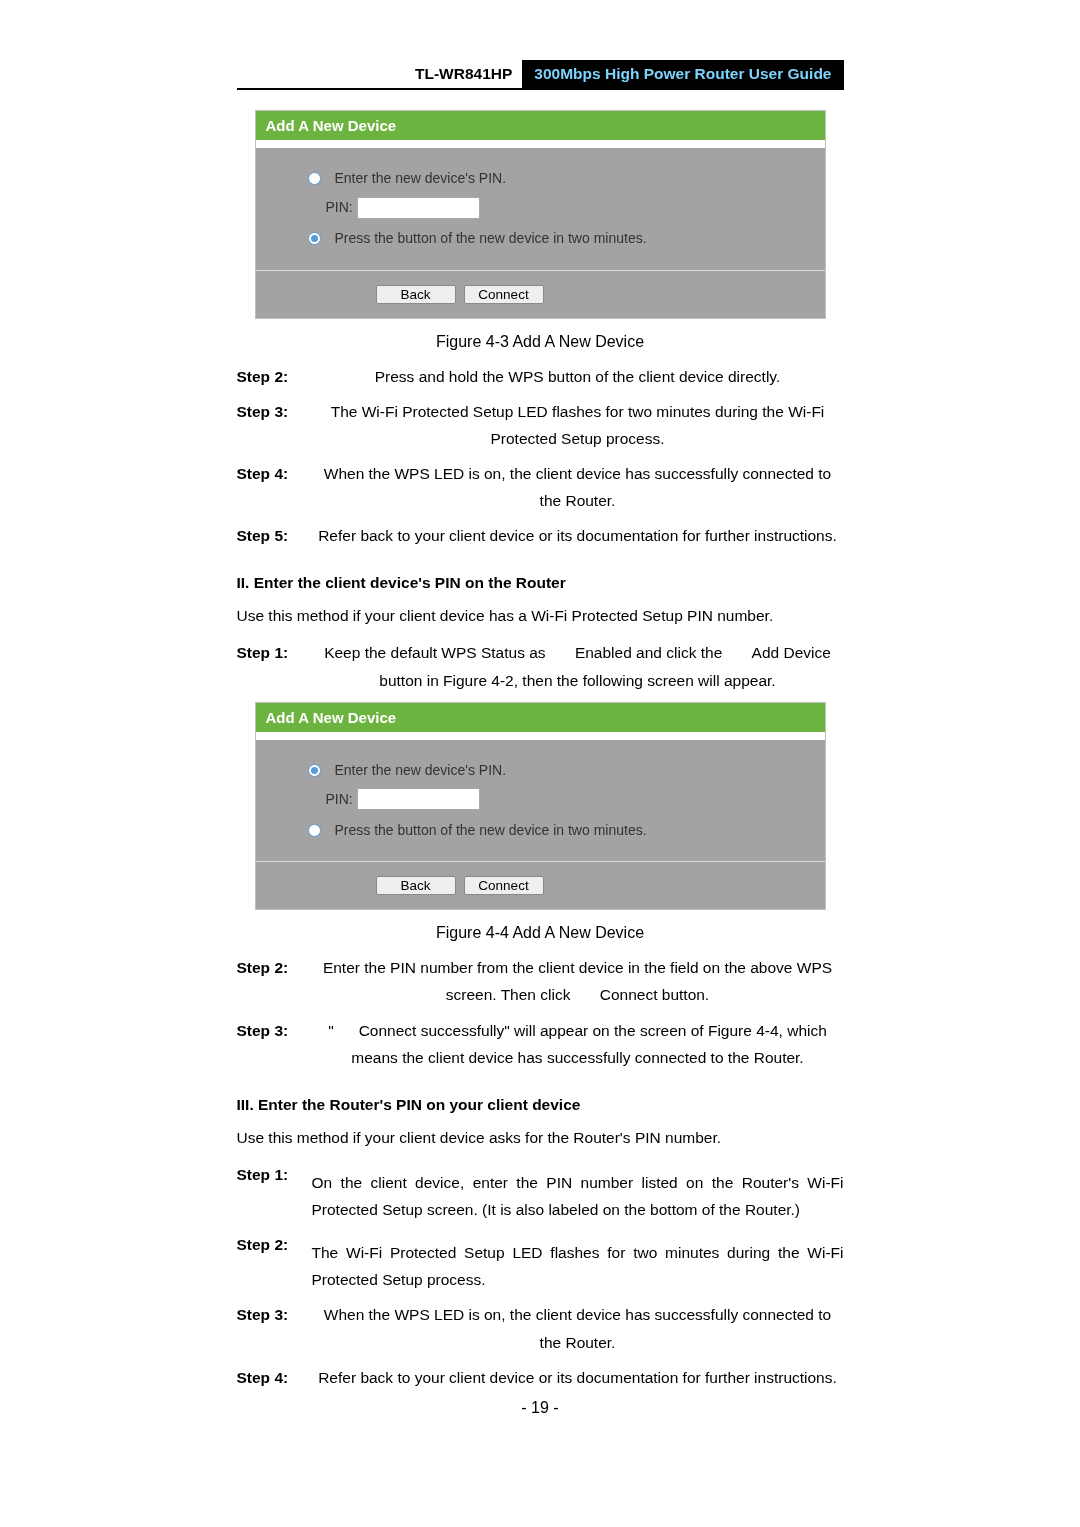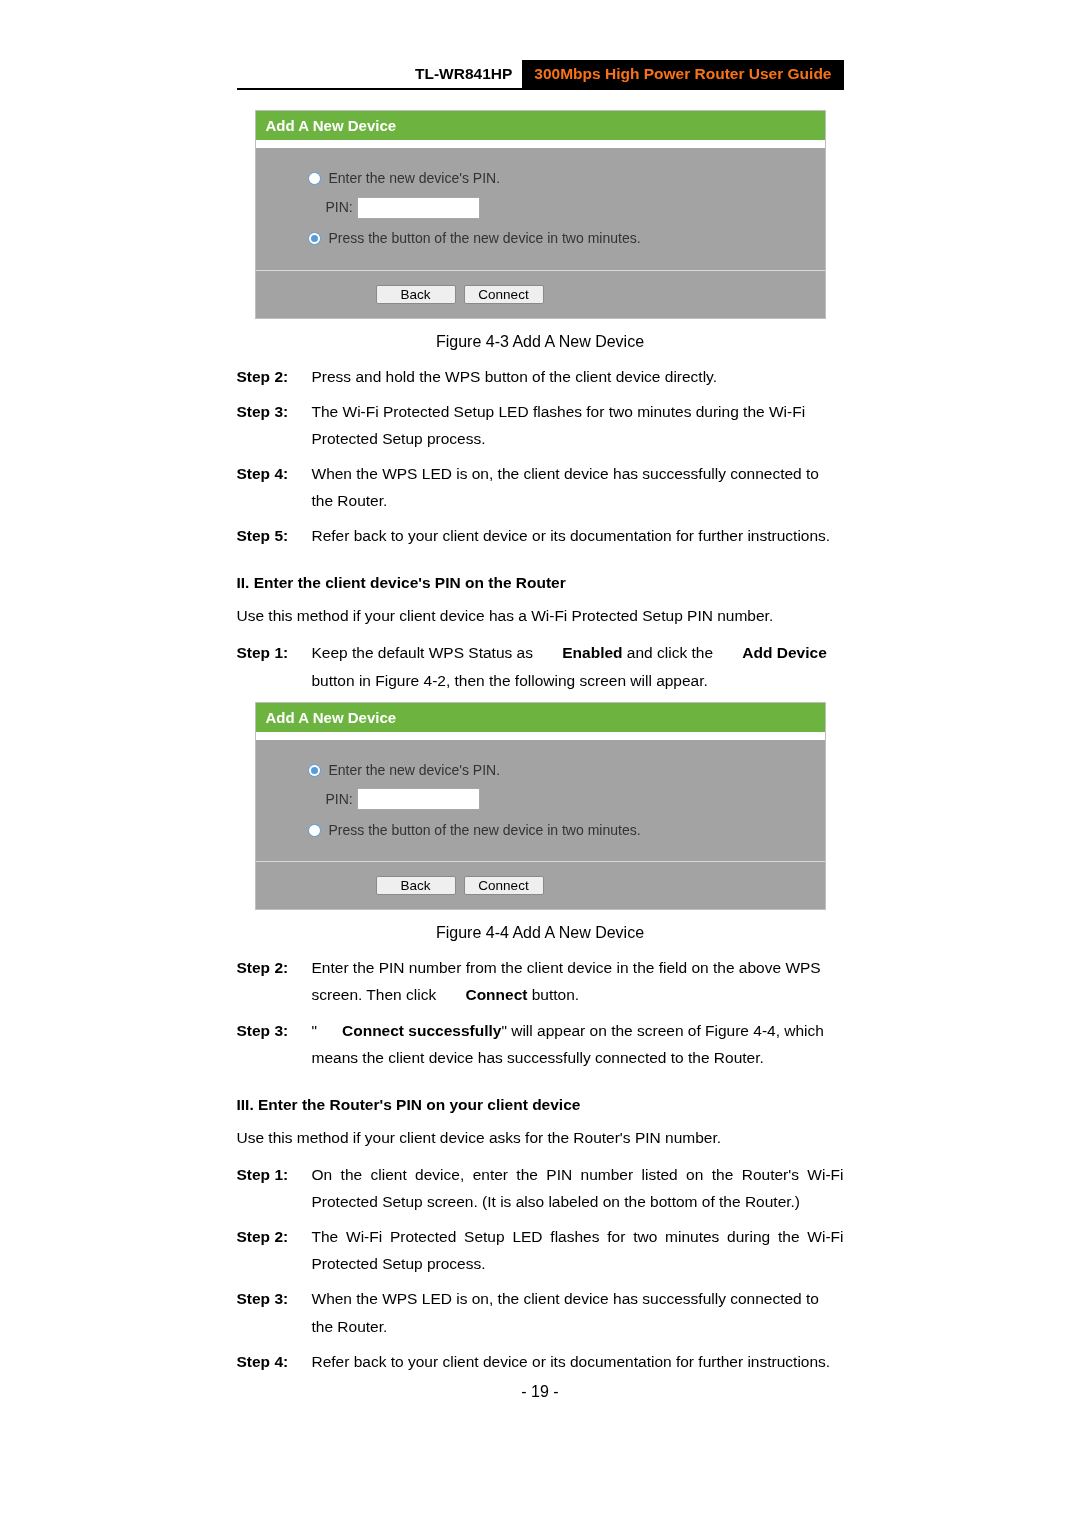--- a/index.html
+++ b/index.html
@@ -27,21 +27,21 @@
   }
   .header-left {
     font-weight: bold;
     background: #fff;
     color: #000;
     padding: 5px 10px;
   }
   .header-right {
     font-weight: bold;
     background: #000;
-    color: #f97316;
+    color: #7dd3fc;
     padding: 5px 12px;
   }
 
   
   .fig-box {
     border: 1px solid #bfbfbf;
     background: #a3a3a3;
     margin: 0 18px 8px 18px;
   }
   .fig-title {
@@ -56,21 +56,21 @@
     border-top: 6px solid #fff; 
     border-bottom: 1px solid #d9d9d9;
     padding: 18px 22px 18px 52px;
     font-size: 14px;
     color: #333;
     line-height: 1.8;
   }
   .fig-body .row {
     display: flex;
     align-items: center;
-    gap: 8px;
+    gap: 14px;
   }
   .fig-body .indent {
     margin-left: 18px;
     display: flex;
     align-items: center;
     gap: 4px;
     margin-top: 4px;
     margin-bottom: 6px;
   }
   .fig-body input[type="text"] {
@@ -125,29 +125,31 @@
     margin: 0 0 10px 0;
     line-height: 1.75;
   }
   .step {
     display: flex;
     margin: 0 0 8px 0;
     line-height: 1.75;
   }
   .step.justify .step-text {
     text-align: justify;
+    margin-top: 8px;
   }
   .step-label {
     flex: 0 0 75px;
     font-weight: bold;
   }
   .step-text {
     flex: 1;
-  }
-  .bold { font-weight: bold; padding-left: 25px; }
+    text-align: center;
+  }
+  .bold { font-weight: normal; padding-left: 25px; }
 
   .section-head {
     font-weight: bold;
     margin: 25px 0 10px 0;
   }
 
   .page-num {
     text-align: center;
     font-size: 16px;
   }

